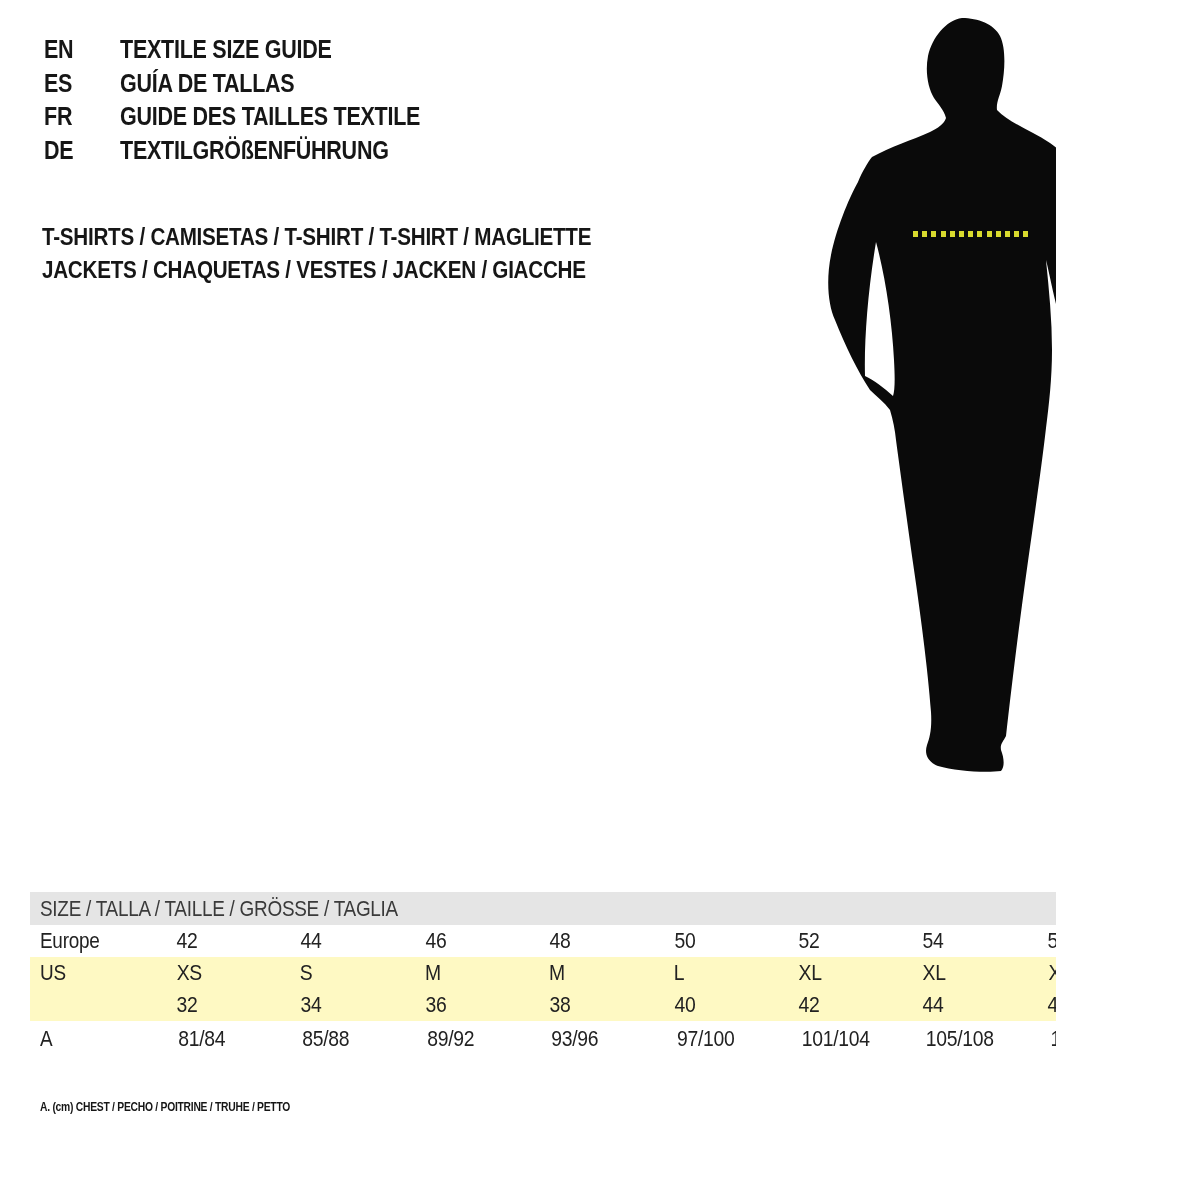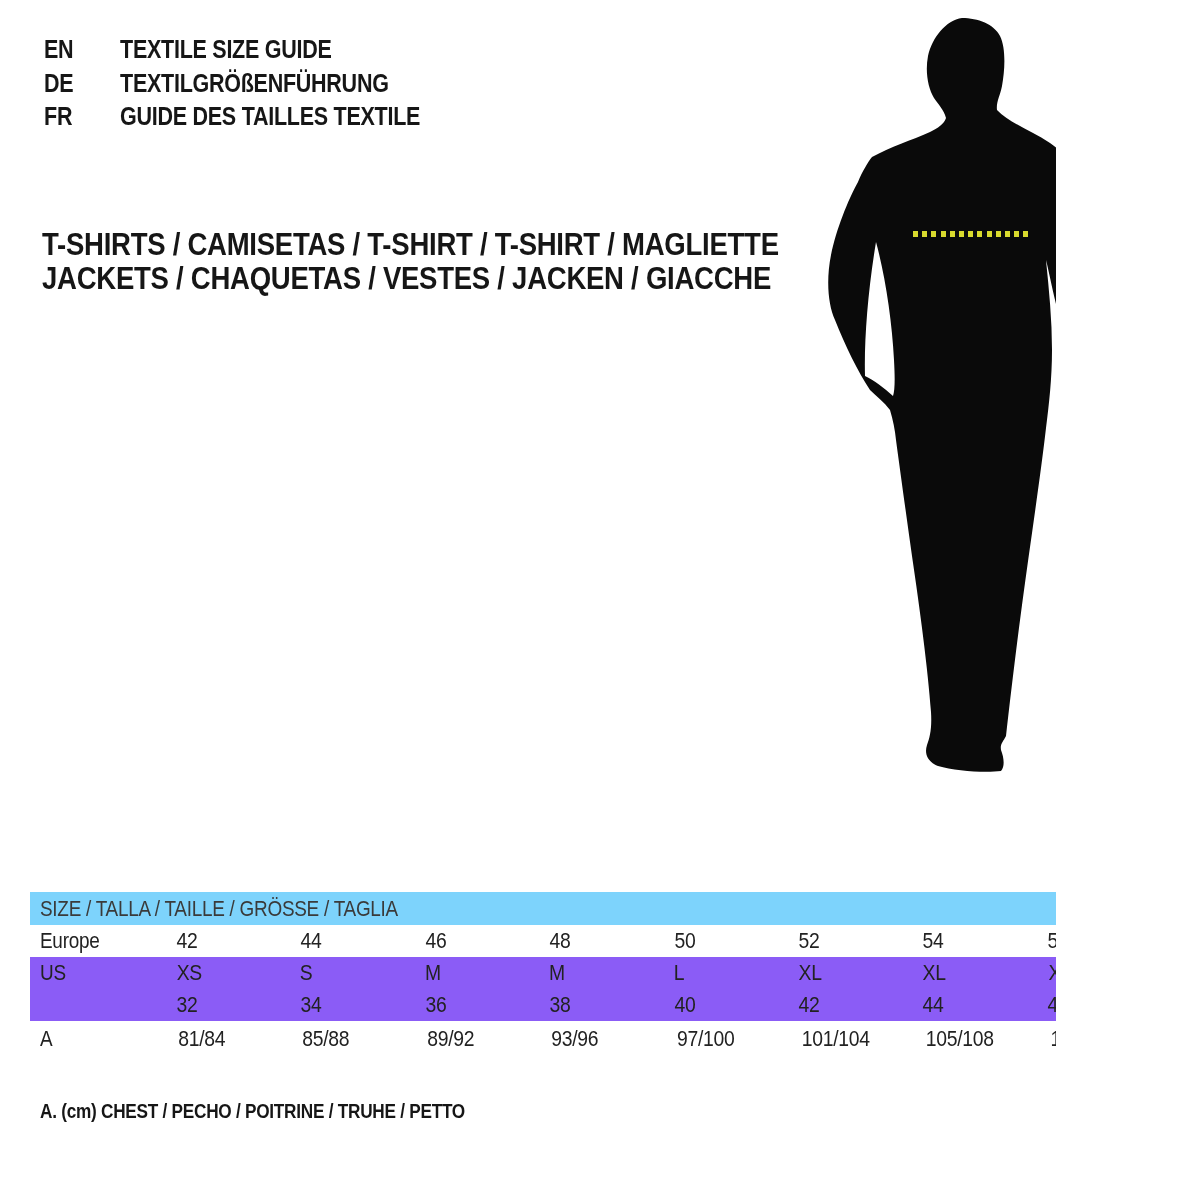--- a/index.html
+++ b/index.html
@@ -9,68 +9,72 @@
   }
   .cond   { display:inline-block; transform:scaleX(0.86); transform-origin:0 50%; white-space:nowrap; letter-spacing:-0.3px; }
   .cond-c { display:inline-block; transform:scaleX(0.88); transform-origin:50% 50%; white-space:nowrap; letter-spacing:-0.3px; }
 
   
   .langs { position:absolute; left:44px; top:33px; font-size:25px; font-weight:700; }
   .lang-row  { display:flex; height:33.5px; align-items:center; }
   .lang-code { width:76px; flex:0 0 76px; }
 
   
-  .cats { position:absolute; left:42px; top:228px; font-size:32px; font-weight:700; }
+  .cats { position:absolute; left:42px; top:220px; font-size:24px; font-weight:700; }
   .cat-row { height:33.5px; display:flex; align-items:center; }
 
   
   .figure-svg { position:absolute; left:0; top:0; width:1200px; height:1200px; }
   .sil { fill:#0a0a0a; }
   .chest-line {
     position:absolute; left:913px; top:231px; width:119px; height:6px;
     background:repeating-linear-gradient(to right, #d9da2e 0 5px, rgba(0,0,0,0) 5px 9.2px);
   }
   .connector {
     position:absolute; left:1094px; top:233px; width:25px; height:4px;
     background:repeating-linear-gradient(to right, #151515 0 5.5px, rgba(0,0,0,0) 5.5px 9.5px);
   }
   .measure-a { position:absolute; left:1123px; top:219px; font-size:28px; font-weight:700; color:#111; }
 
   
   .man-title { position:absolute; left:40px; top:844px; font-size:21px; font-weight:700; }
 
   
   .size-table { position:absolute; left:30px; top:892px; width:1140px; font-size:22px; }
-  .st-header  { height:33px; background:#7dd3fc; line-height:33px; padding-left:10px; font-weight:400; color:#3a3a3a; font-size:22px; }
+  .st-header  { height:33px; background:#e5e5e5; line-height:33px; padding-left:10px; font-weight:400; color:#3a3a3a; font-size:22px; }
   .st-row  { display:grid; grid-template-columns:145px repeat(8, 1fr); align-items:center; height:32px; }
-  .st-row.shaded { background:#8b5cf6; }
+  .st-row.shaded { background:#fef9c3; }
   .st-row.last   { height:35px; }
   .st-label { padding-left:10px; color:#222; }
   .st-cell  { color:#222; }
 
   
-  .footer-note { position:absolute; left:40px; top:1100px; font-size:20px; font-weight:700; }
+  .footer-note { position:absolute; left:40px; top:1100px; font-size:12px; font-weight:700; }
 </style>
 </head>
 <body>
 
 <div class="page">
 
   <div class="langs">
     <div class="lang-row">
       <span class="lang-code cond">EN</span>
       <span class="cond">TEXTILE SIZE GUIDE</span>
     </div>
     <div class="lang-row">
-      <span class="lang-code cond">DE</span>
-      <span class="cond">TEXTILGRÖßENFÜHRUNG</span>
+      <span class="lang-code cond">ES</span>
+      <span class="cond">GUÍA DE TALLAS</span>
     </div>
     <div class="lang-row">
       <span class="lang-code cond">FR</span>
       <span class="cond">GUIDE DES TAILLES TEXTILE</span>
+    </div>
+    <div class="lang-row">
+      <span class="lang-code cond">DE</span>
+      <span class="cond">TEXTILGRÖßENFÜHRUNG</span>
     </div>
   </div>
 
   <div class="cats">
     <div class="cat-row">
         <span class="cond">T-SHIRTS / CAMISETAS / T-SHIRT / T-SHIRT / MAGLIETTE</span>
       </div>
     <div class="cat-row">
         <span class="cond">JACKETS / CHAQUETAS / VESTES / JACKEN / GIACCHE</span>
       </div>

